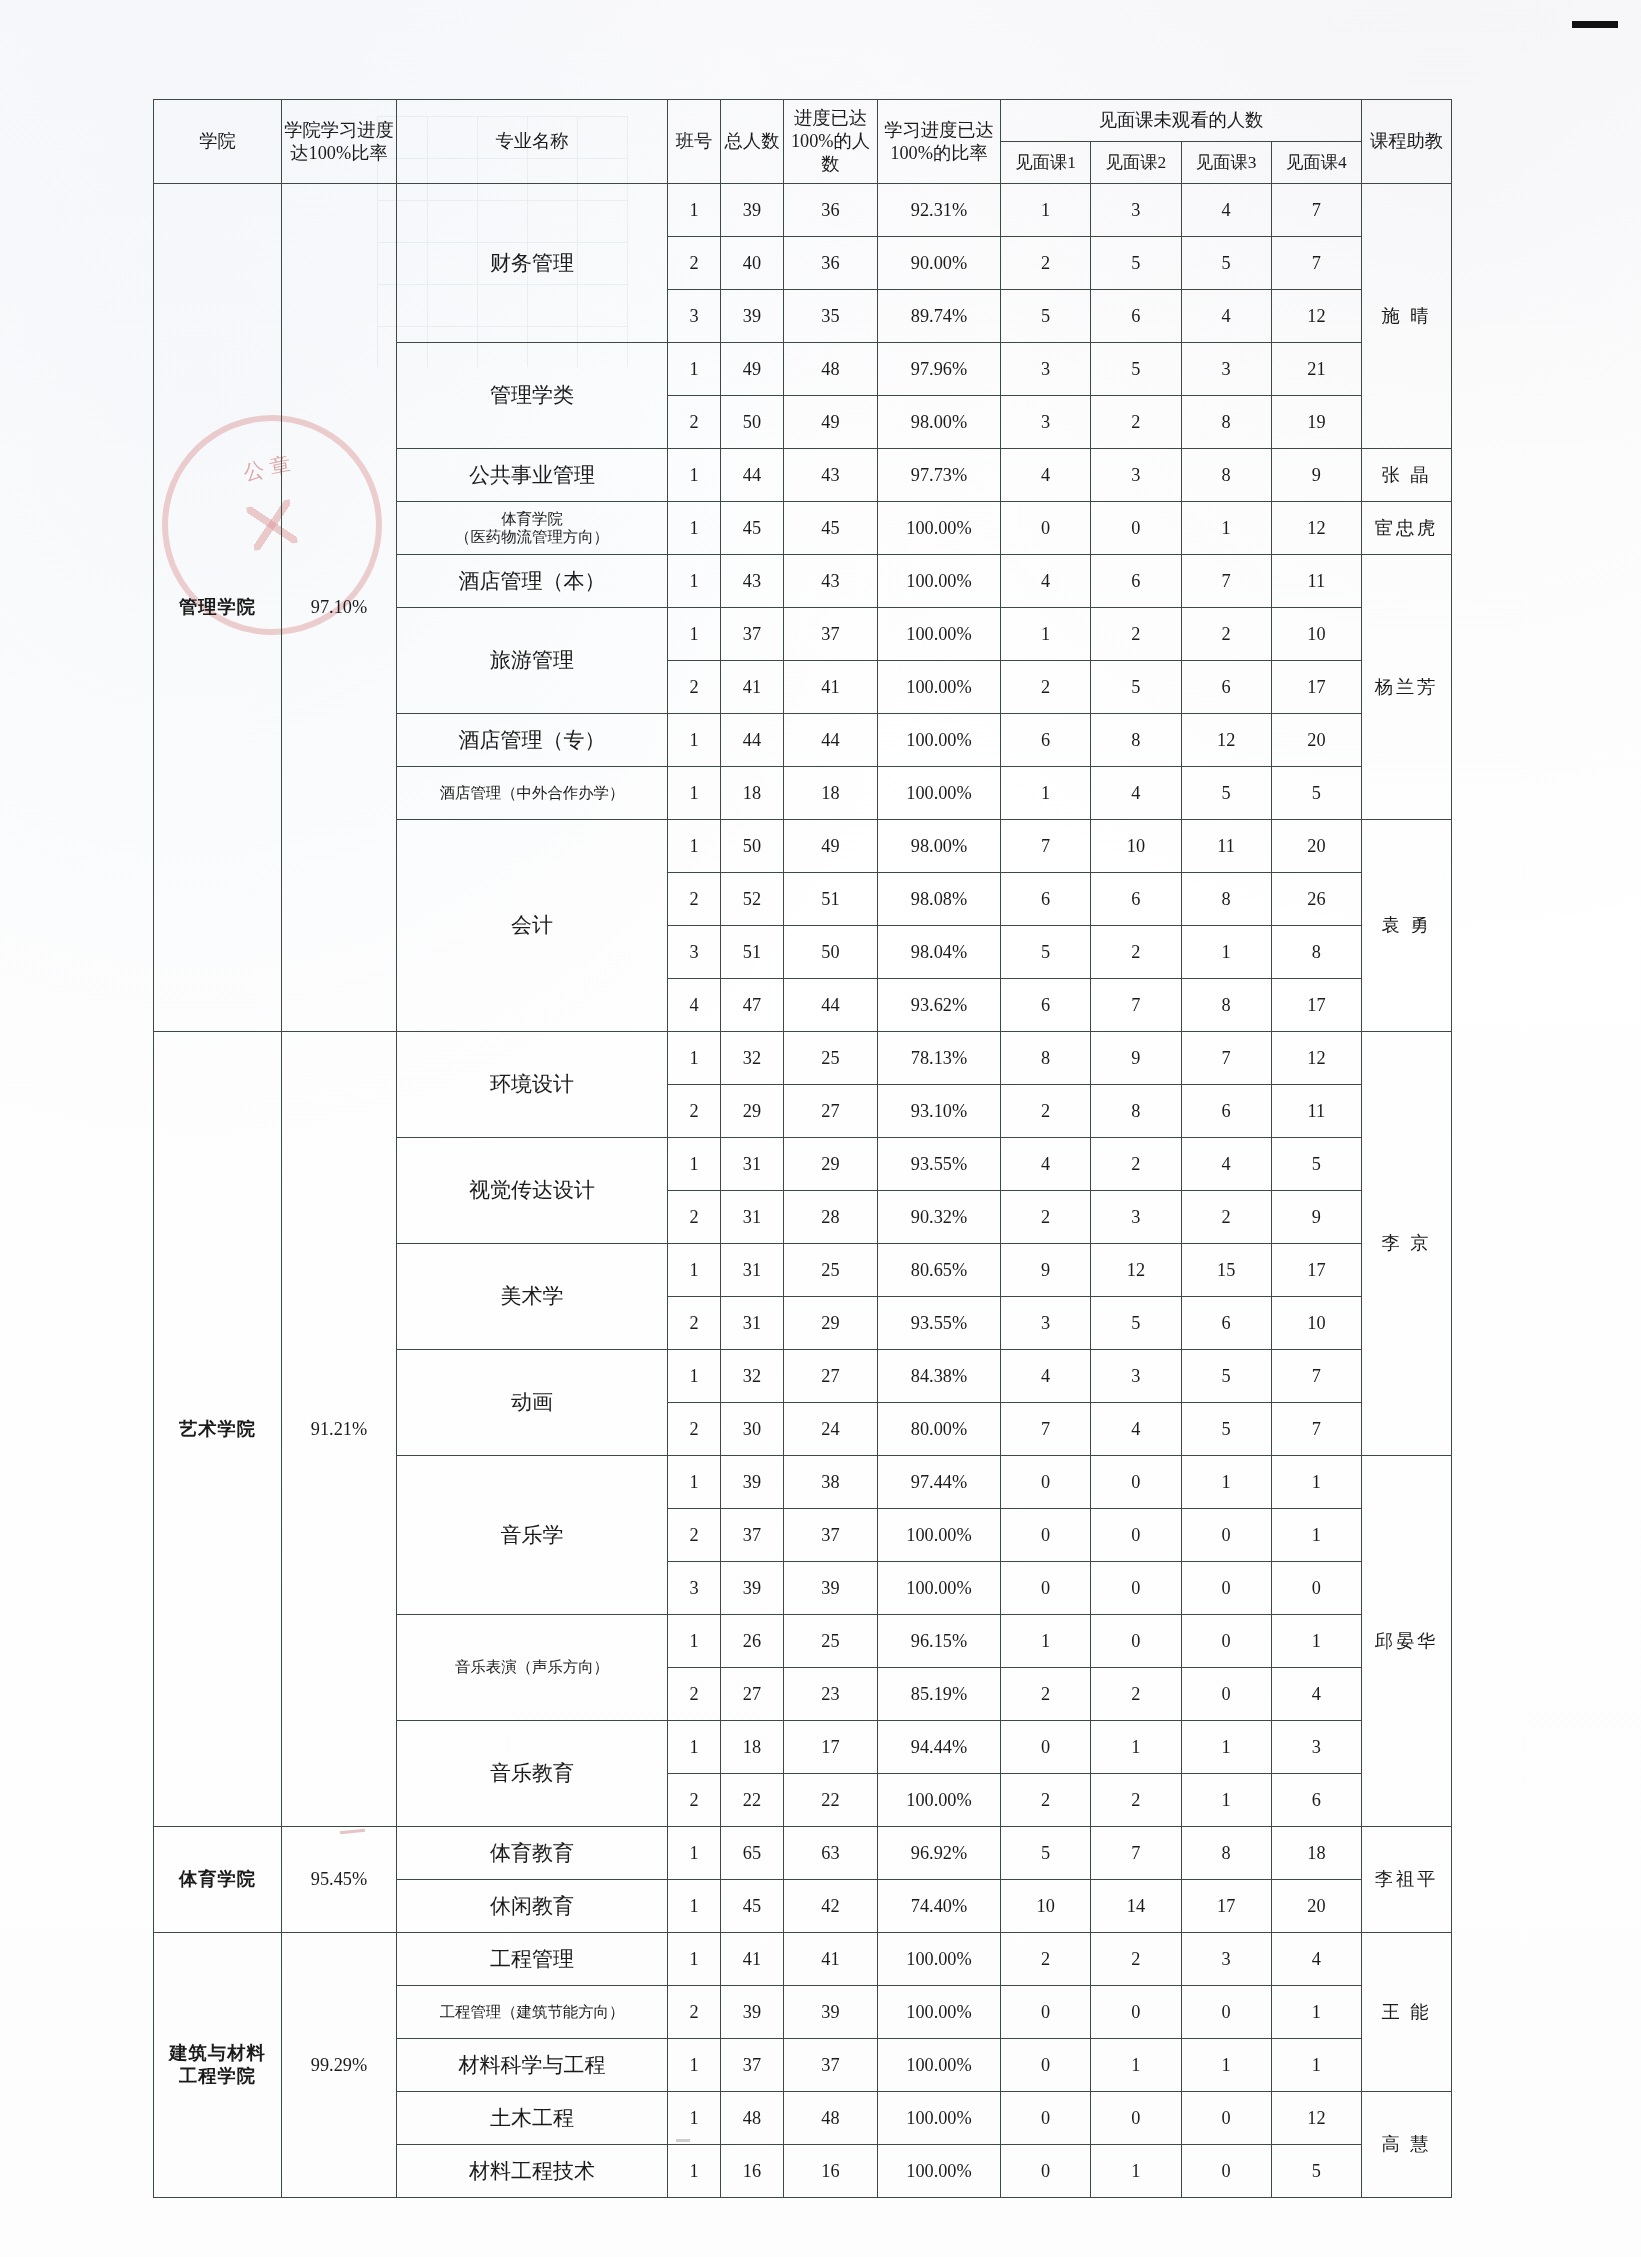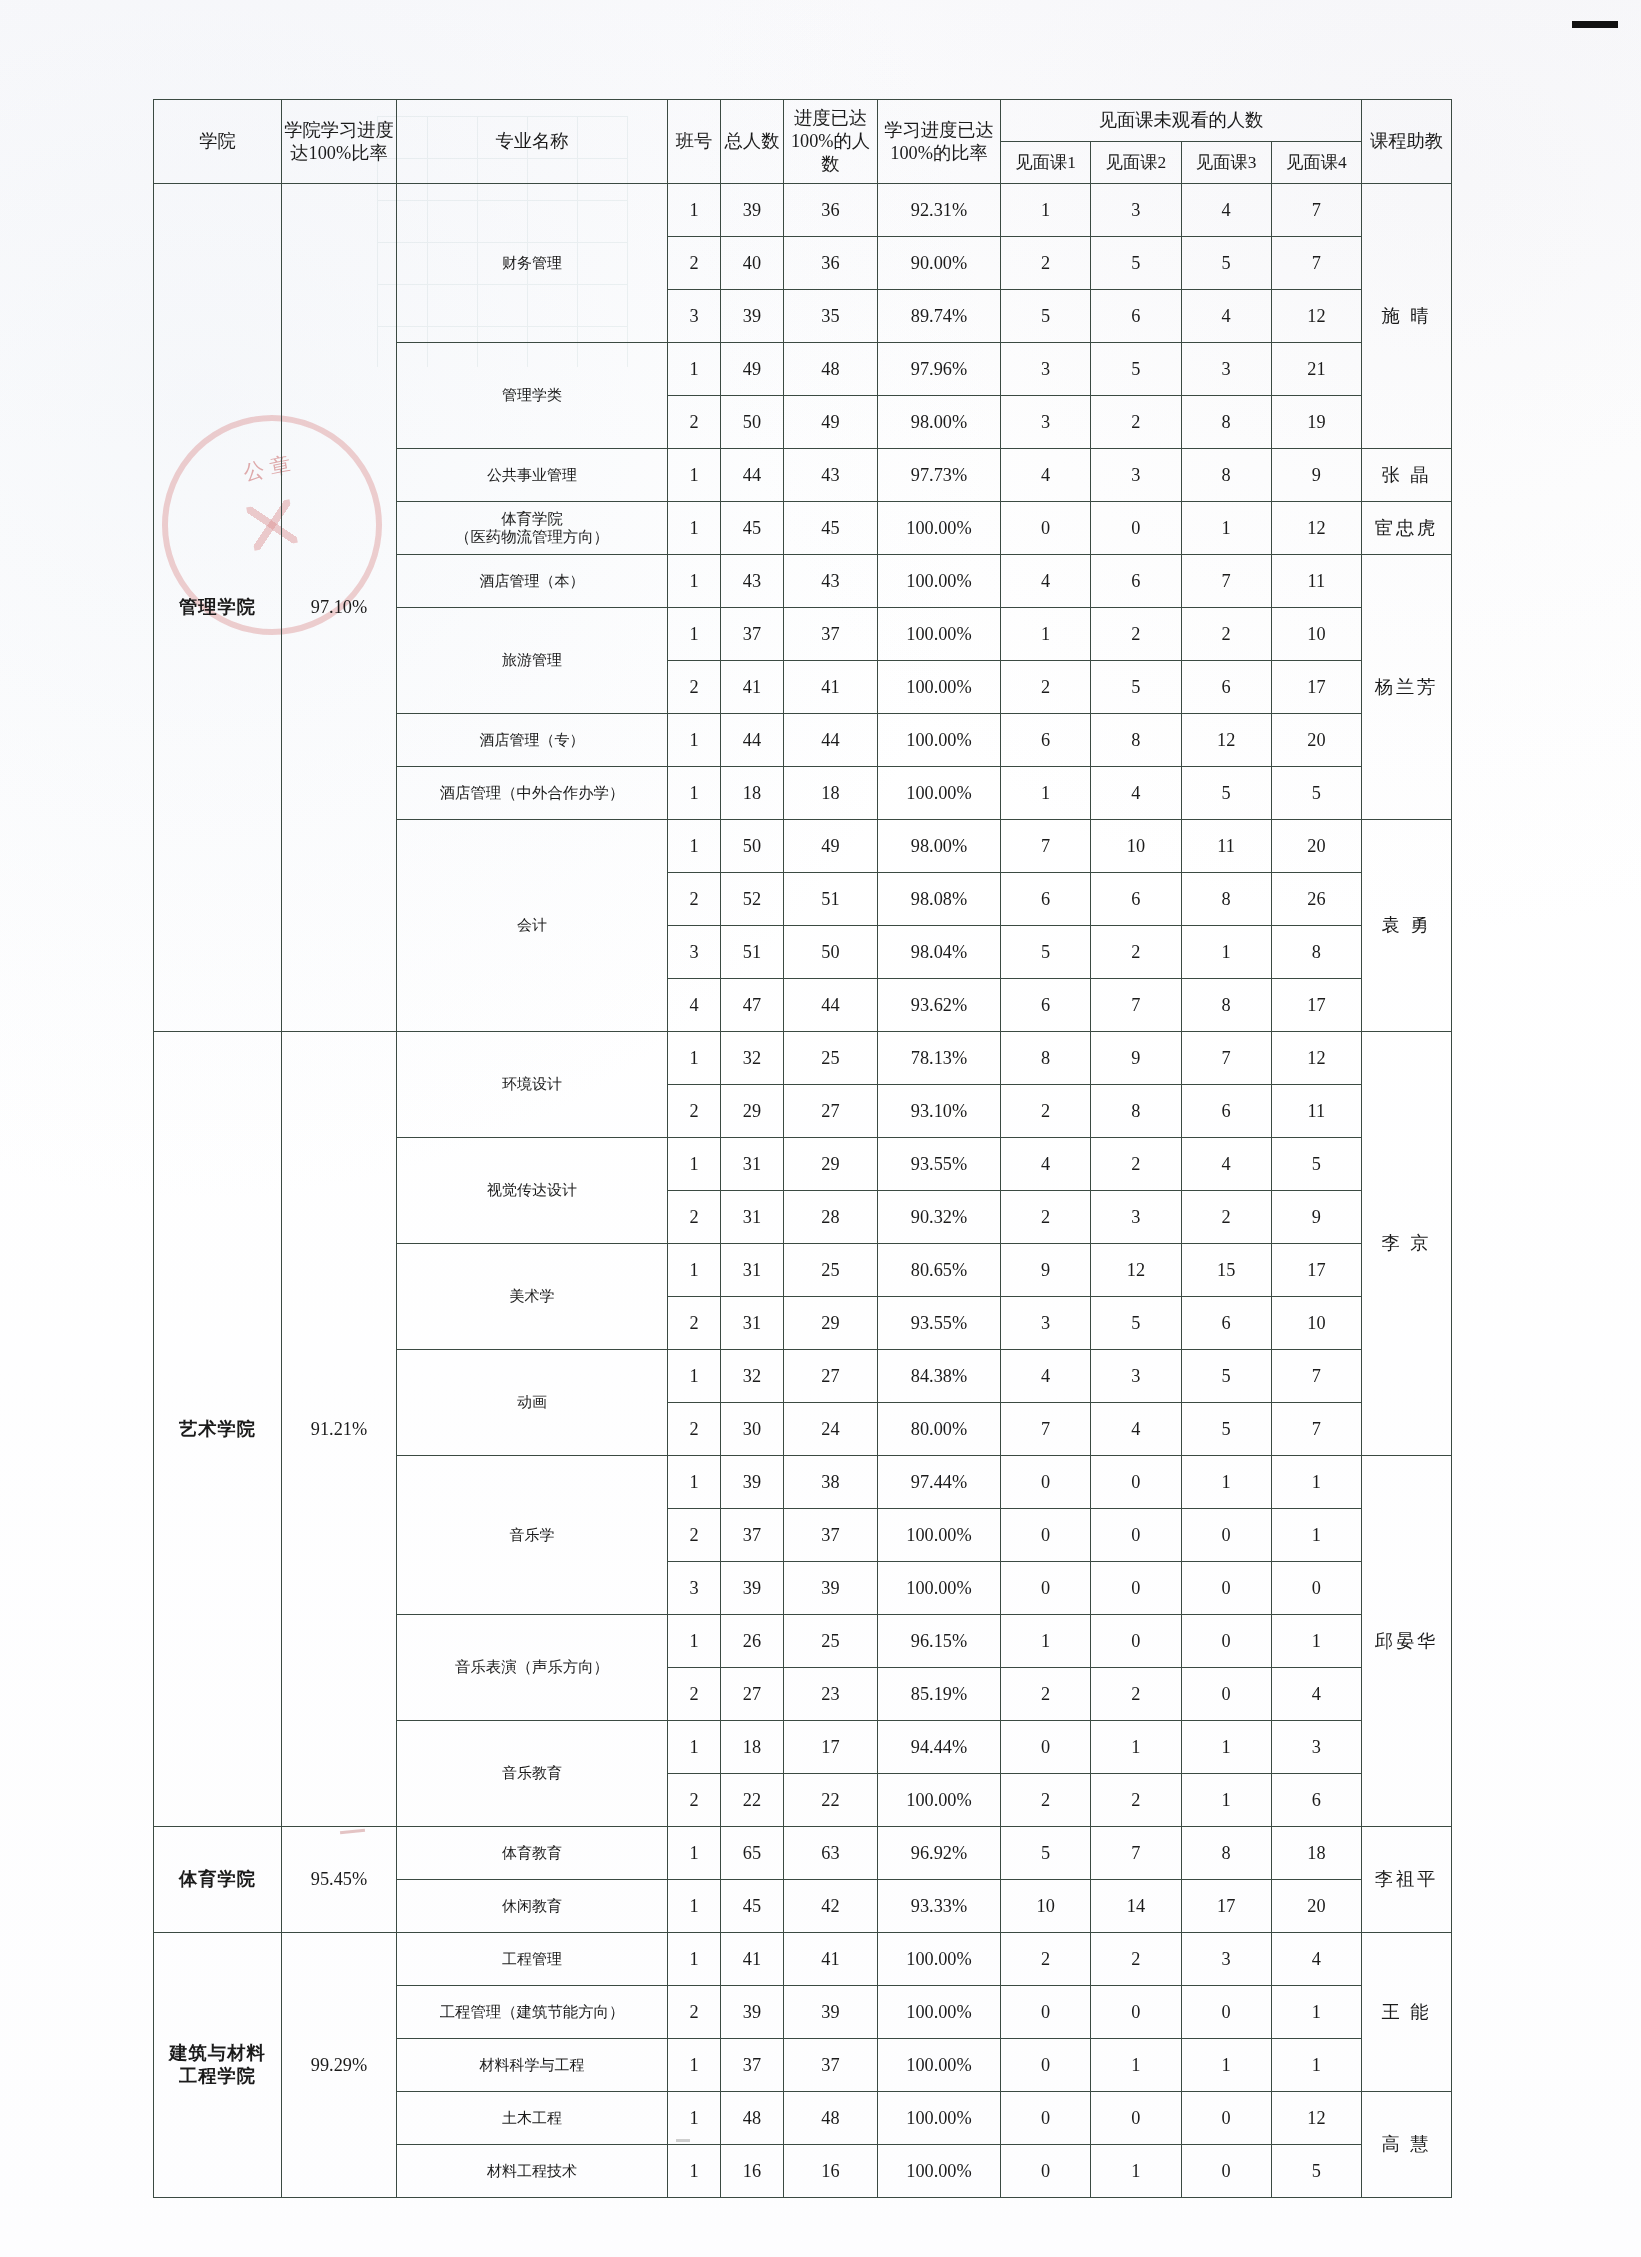--- a/index.html
+++ b/index.html
@@ -109,21 +109,21 @@
   .h-rate      { width: 114px; margin-left: 28px; }
   .h-major     { width: 270px; }
   .h-class     { width: 52px; font-family: Liberation Serif, serif;  }
   .h-total     { width: 62px;  }
   .h-done      { width: 93px;  }
   .h-pct       { width: 122px; }
   .h-m         { width: 100px; font-family: Liberation Serif, serif; }
   .h-ta        { width: 89px;  }
 
   tbody td { height: 52px; }
-  .cell-major { font-size: 15px; }
+  .cell-major { font-size: 21px; }
   .cell-major.small { font-size: 15.4px; line-height: 1.2; }
   .cell-college { font-weight: bold; letter-spacing: 1px; }
   .cell-ta { letter-spacing: 2.9px; }
   .cell-num { font-family: "Liberation Serif", serif; }
   .two-line { display: block; }
   .hdr-sub { font-size: 17.4px; }
   .hdr-stack { line-height: 1.3; }
 
   
   .smudge1 {
@@ -555,21 +555,21 @@
         <td class="cell-num">18</td>
         <td class="cell-ta" rowspan="2">李祖平</td>
       </tr>
       <tr>
         <td class="cell-major" rowspan="1">
           <span class="two-line">休闲教育</span>
         </td>
         <td class="cell-num">1</td>
         <td class="cell-num">45</td>
         <td class="cell-num">42</td>
-        <td class="cell-num">93.33%</td>
+        <td class="cell-num">74.40%</td>
         <td class="cell-num">10</td>
         <td class="cell-num">14</td>
         <td class="cell-num">17</td>
         <td class="cell-num">20</td>
       </tr>
       <tr>
         <td class="cell-college" rowspan="5">建筑与材料<br>工程学院</td>
         <td rowspan="5">99.29%</td>
         <td class="cell-major" rowspan="1">
           <span class="two-line">工程管理</span>

